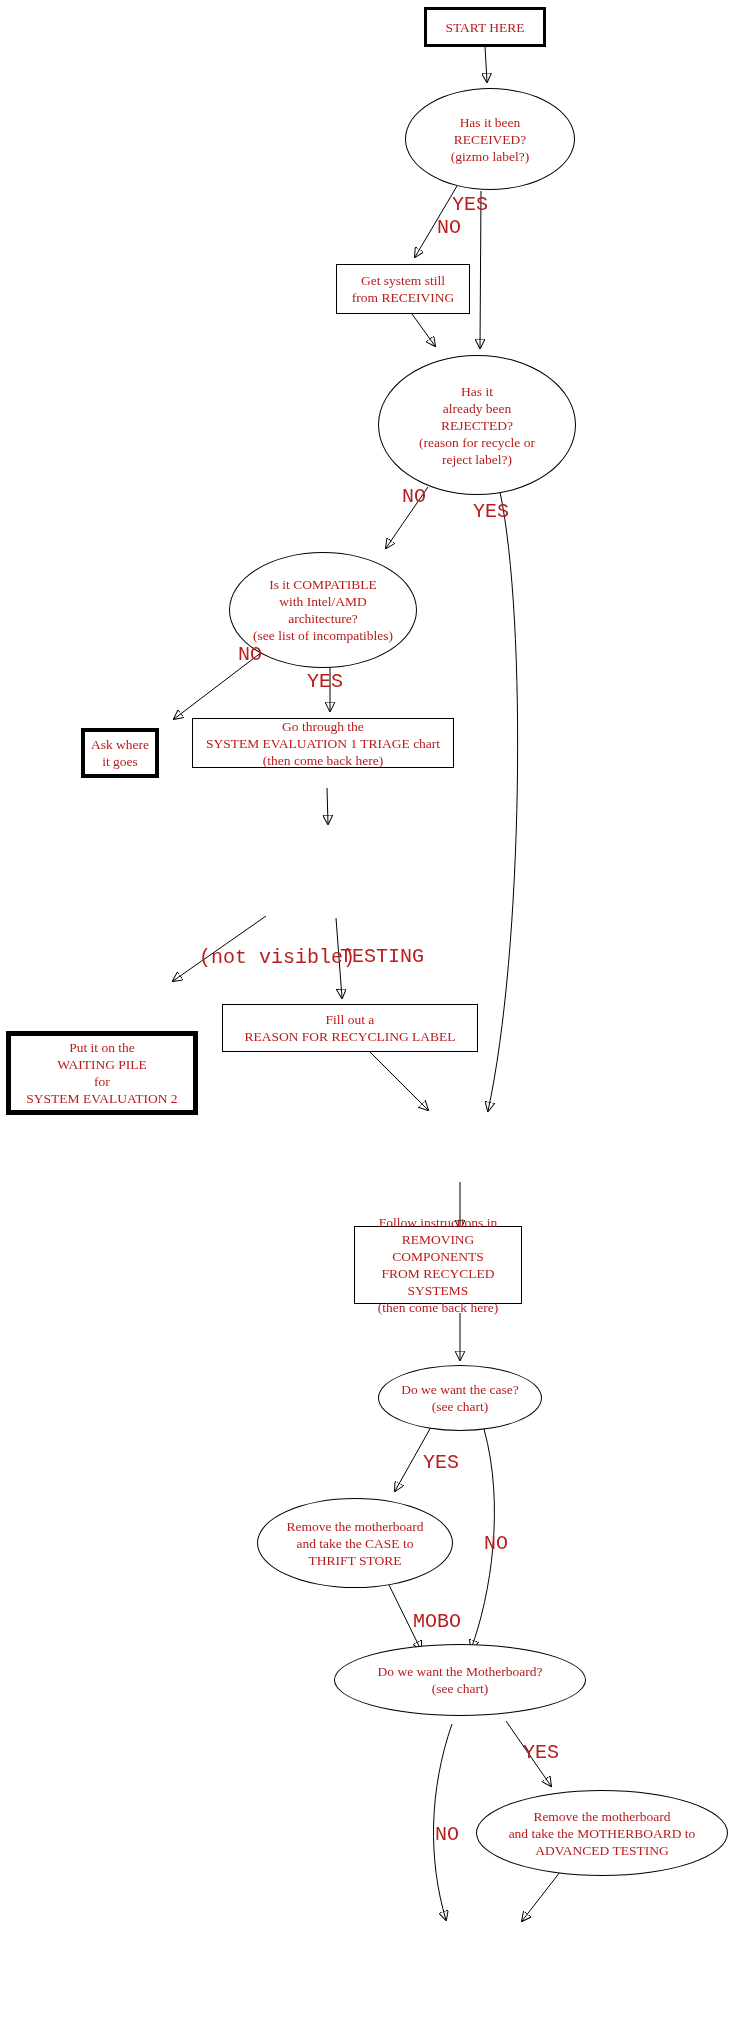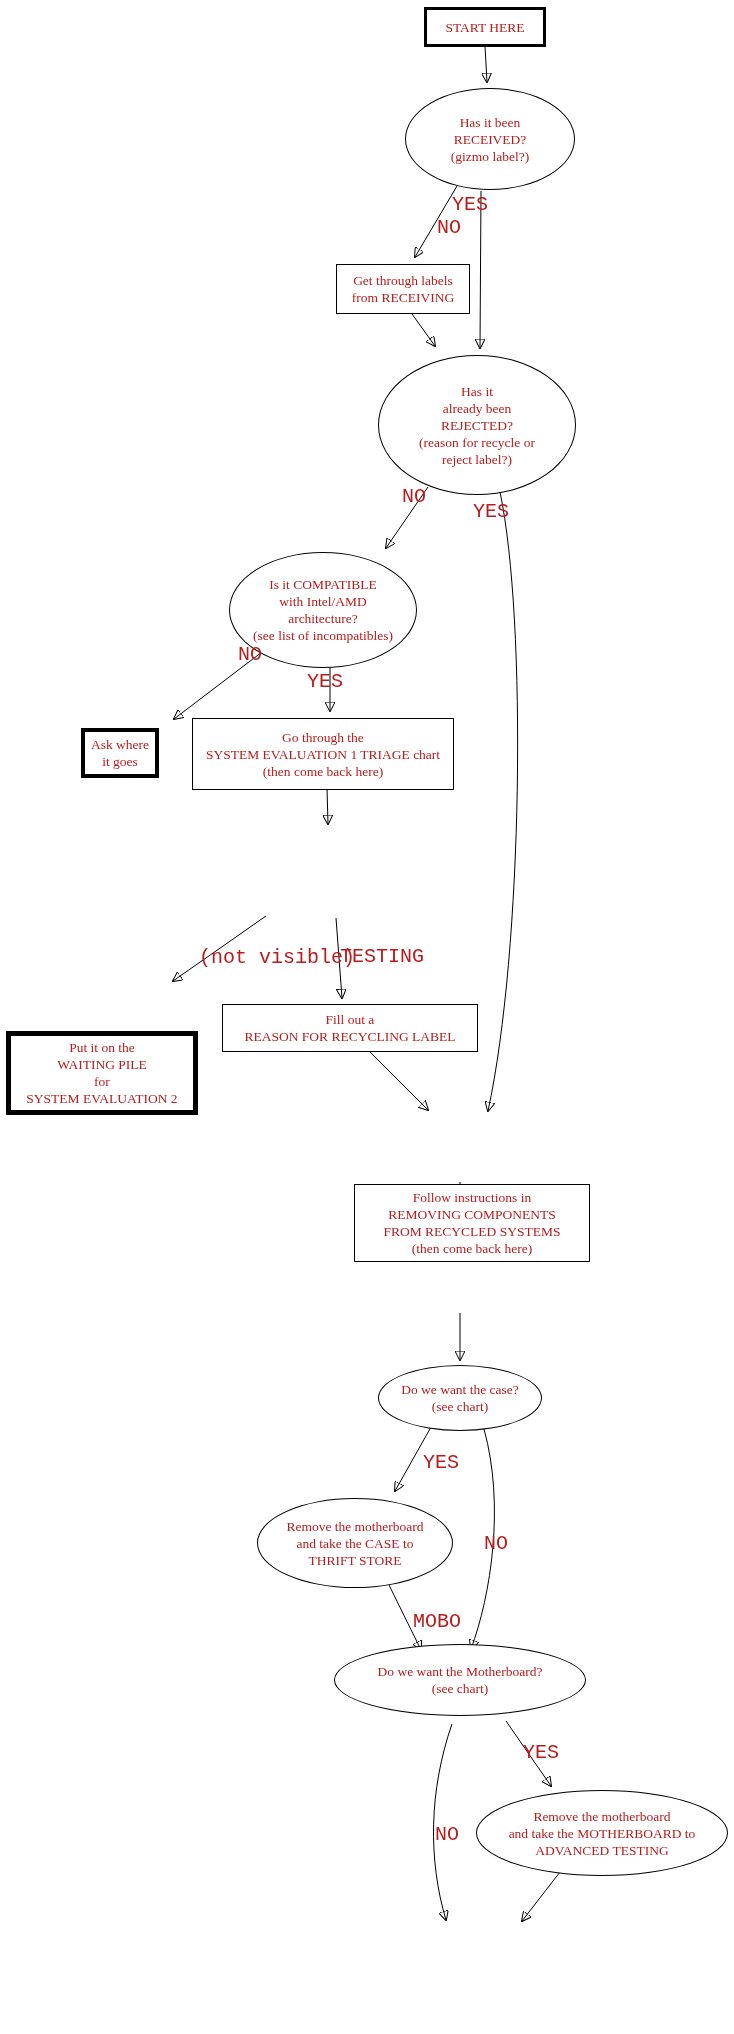--- a/index.html
+++ b/index.html
@@ -57,52 +57,52 @@
     <path d="M452,1724 C429,1790 428,1860 446,1920" marker-end="url(#arrow)"></path>
     <path d="M560,1872 L522,1921" marker-end="url(#arrow)"></path>
   </svg>
 
   <div class="node rect b3" style="left:424px;top:7px;width:122px;height:40px">START HERE</div>
 
   <div class="node ellipse" style="left:405px;top:88px;width:170px;height:102px">Has it been
 RECEIVED?
 (gizmo label?)</div>
 
-  <div class="node rect" style="left:336px;top:264px;width:134px;height:50px">Get through labels
+  <div class="node rect" style="left:336px;top:264px;width:134px;height:50px">Get system still
 from RECEIVING</div>
 
   <div class="node ellipse" style="left:378px;top:355px;width:198px;height:140px">Has it
 already been
 REJECTED?
 (reason for recycle or
 reject label?)</div>
 
   <div class="node ellipse" style="left:229px;top:552px;width:188px;height:116px">Is it COMPATIBLE
 with Intel/AMD
 architecture?
 (see list of incompatibles)</div>
 
   <div class="node rect b4" style="left:81px;top:728px;width:78px;height:50px">Ask where
 it goes</div>
 
-  <div class="node rect" style="left:192px;top:718px;width:262px;height:72px">Go through the
+  <div class="node rect" style="left:192px;top:718px;width:262px;height:50px">Go through the
 SYSTEM EVALUATION 1 TRIAGE chart
 (then come back here)</div>
 
 
   <div class="node rect b5" style="left:6px;top:987px;width:192px;height:84px">Put it on the
 WAITING PILE
 for
 SYSTEM EVALUATION 2</div>
 
   <div class="node rect" style="left:222px;top:1004px;width:256px;height:48px">Fill out a
 REASON FOR RECYCLING LABEL</div>
 
 
-  <div class="node rect" style="left:354px;top:1184px;width:236px;height:78px">Follow instructions in
+  <div class="node rect" style="left:354px;top:1226px;width:168px;height:78px">Follow instructions in
 REMOVING COMPONENTS
 FROM RECYCLED SYSTEMS
 (then come back here)</div>
 
   <div class="node ellipse" style="left:378px;top:1365px;width:164px;height:66px">Do we want the case?
 (see chart)</div>
 
   <div class="node ellipse" style="left:257px;top:1498px;width:196px;height:90px">Remove the motherboard
 and take the CASE to
 THRIFT STORE</div>

